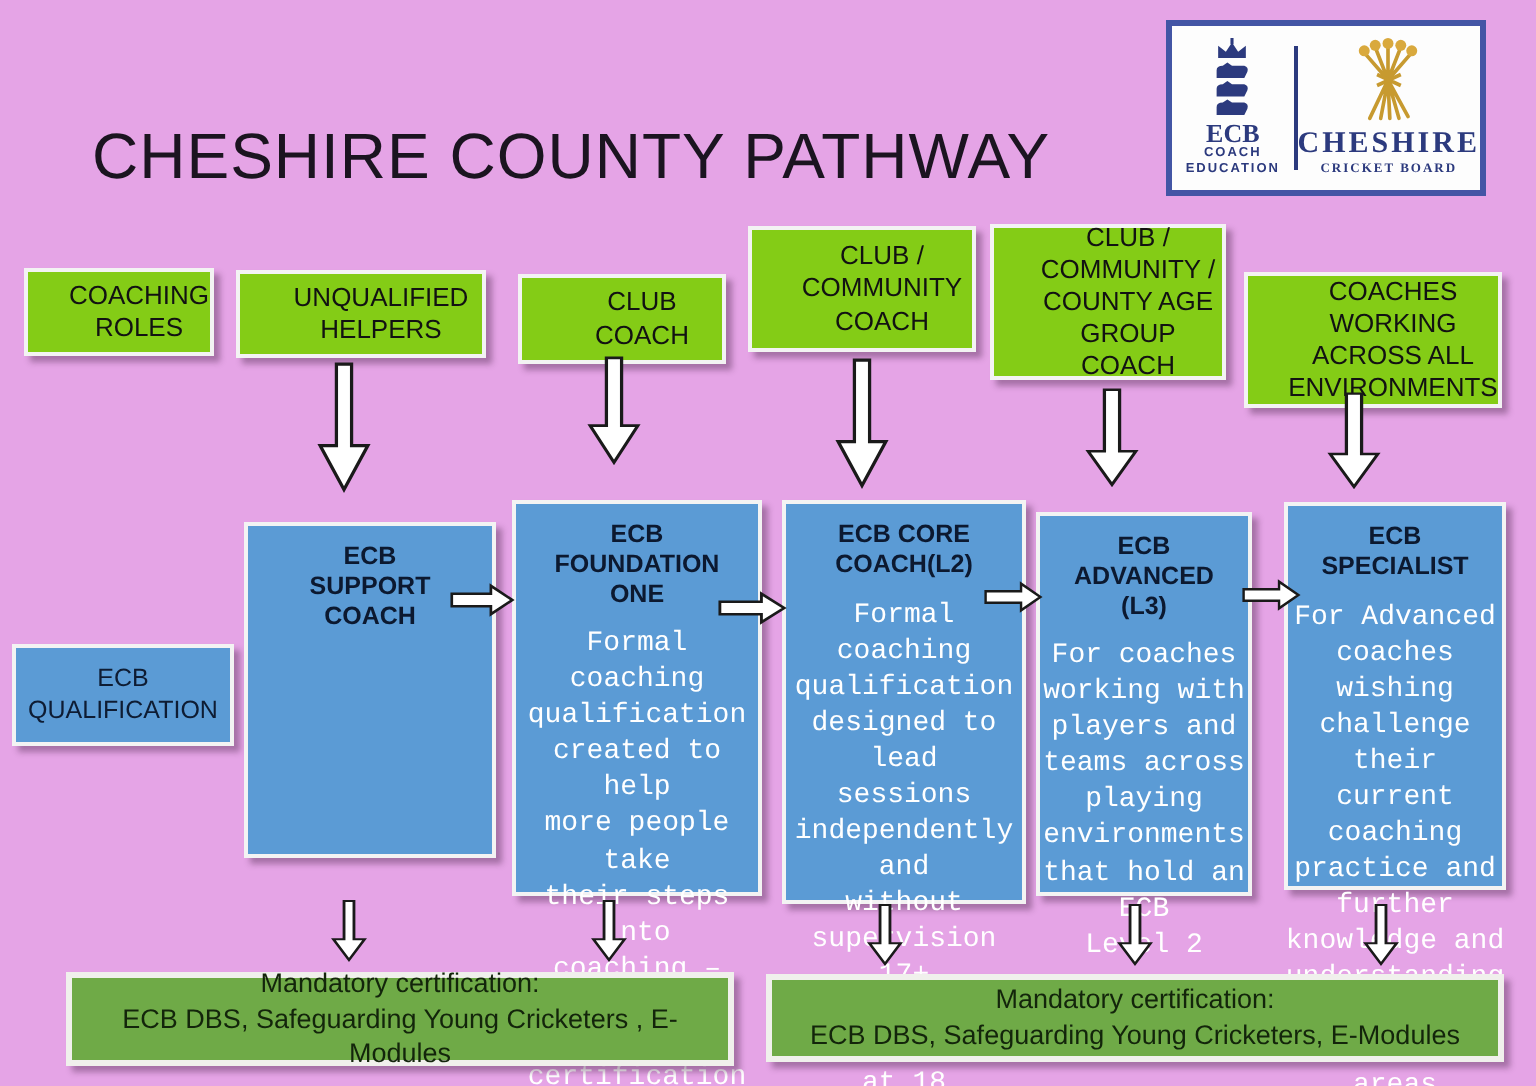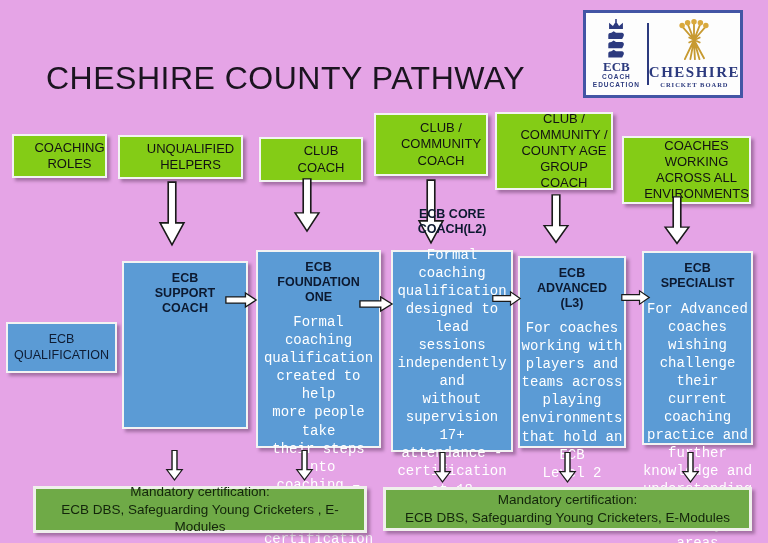--- a/index.html
+++ b/index.html
@@ -161,21 +161,21 @@
 ONE</div>
     <div class="body">Formal coaching
 qualification
 created to help
 more people take
 their steps into
 coaching – 17+
 attendance -
 certification at 18</div>
   </div>
-  <div class="box blue stage" style="left:391px; top:250px; width:122px; height:202px;justify-content:center;">
+  <div class="box blue stage" style="left:391px; top:250px; width:122px; height:202px;">
     <div class="hdr">ECB CORE
 COACH(L2)</div>
     <div class="body">Formal coaching
 qualification
 designed to lead
 sessions
 independently and
 without
 supervision 17+
 attendance -

